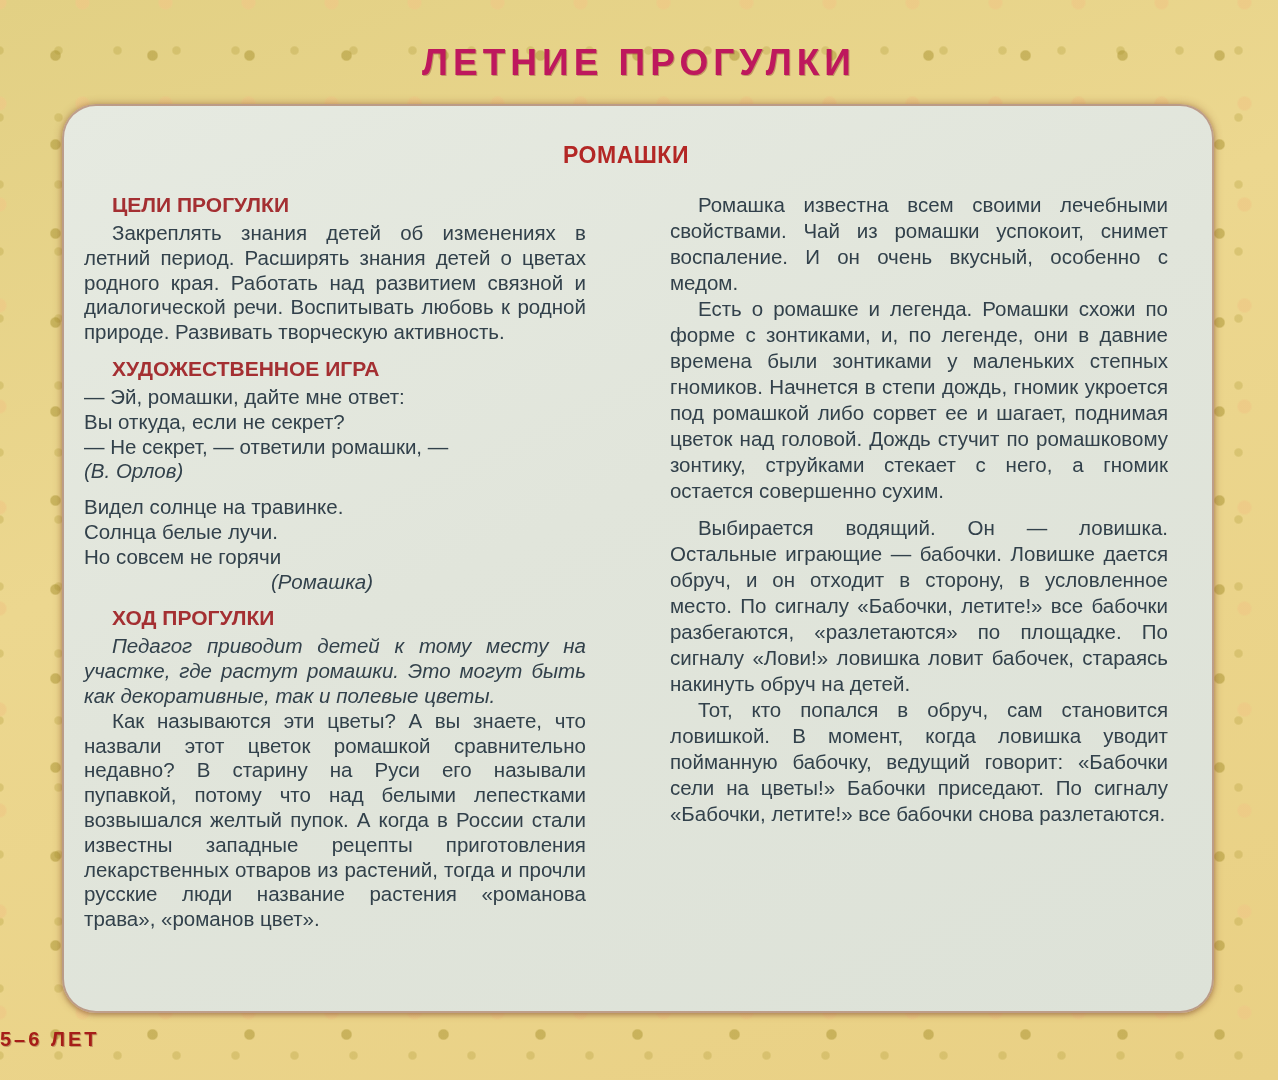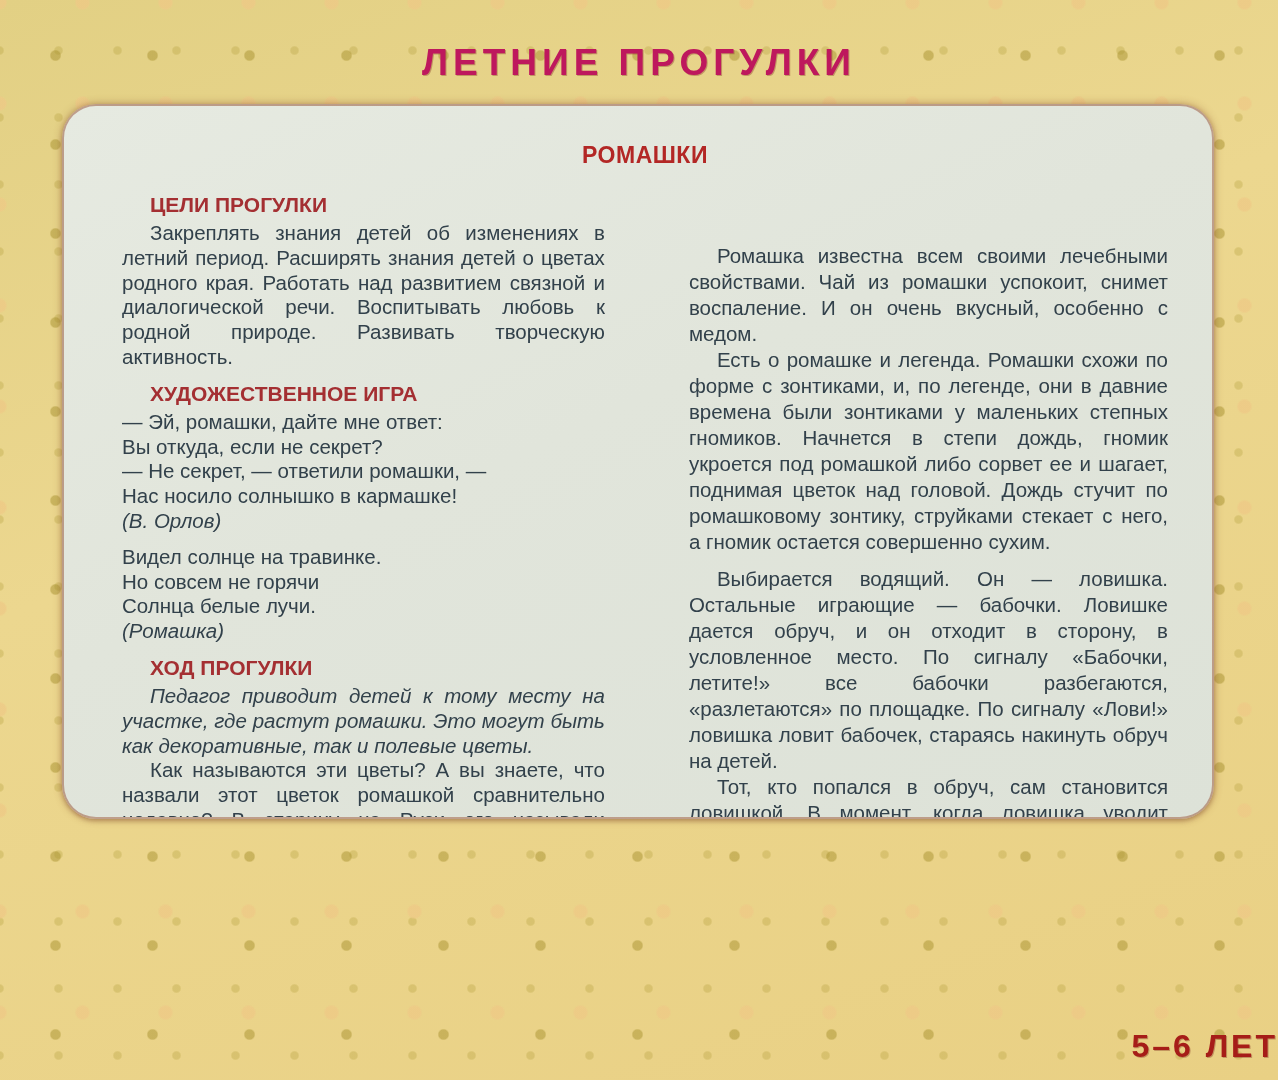--- a/index.html
+++ b/index.html
@@ -16,55 +16,55 @@
     background-size:97px 89px, 83px 101px, 59px 67px, 100% 100%;
     background-position:7px 11px, 41px 53px, 29px 17px, 0 0;
   }
   .page-title {
     position:absolute; top:42px; left:0; width:100%;
     text-align:center; font-weight:bold; font-size:37px;
     letter-spacing:5px; color:#be185d;
     text-shadow:1px 1px 0 rgba(122,38,26,0.35);
   }
   .card {
-    position:absolute; left:62px; top:104px; width:1152px; height:715px;
+    position:absolute; left:62px; top:104px; width:1152px; height:909px;
     background:linear-gradient(155deg,#e6eae1 0%, #e1e5db 45%, #dde2d8 100%);
     border-radius:34px;
     border:2px solid rgba(151,84,54,0.50);
     box-shadow:0 0 8px rgba(132,72,40,0.45), 0 2px 4px rgba(120,70,40,0.35);
-    padding:36px 44px 0 58px;
+    padding:36px 44px 0 20px;
     overflow:hidden;
   }
   .card-title {
     text-align:center; font-weight:bold; font-size:23px;
     color:#b32725; letter-spacing:0.5px; margin-bottom:23px;
   }
-  .columns { display:flex; gap:38px;align-items:center; }
+  .columns { display:flex; gap:38px; }
   .col {
     color:#32414b; font-size:20.5px; line-height:24.8px;
     text-align:justify; hyphens:auto;
   }
   .col-left  { width:517px; }
   .col-right { width:513px; line-height:26px;margin-left:46px; }
   .sec-heading {
     color:#a42f32; font-size:21px; font-weight:bold;
     text-align:left; padding-left:28px; line-height:26px;
     margin-bottom:3px;
   }
   .mt { margin-top:11px; }
   .para { text-indent:28px; }
   .poem { text-align:left; }
   .poem-line { text-indent:0; }
   .attribution { font-style:italic; text-align:left; }
   .attr-author { }
-  .attr-answer { }
+  .attr-answer { margin-left:187px; }
   .italic { font-style:italic; }
   .age-label {
     position:absolute; top:1028px; left:0; width:100%;
-    text-align:right; font-weight:bold; font-size:32px;
+    text-align:left; font-weight:bold; font-size:20px;
     letter-spacing:3px; color:#a61d18;
     text-shadow:1px 1px 0 rgba(122,38,26,0.35);
   }
 </style>
 </head>
 <body>
 
 <div class="page-title">ЛЕТНИЕ ПРОГУЛКИ</div>
 
 <div class="card">
@@ -78,30 +78,29 @@
         <div class="sec-heading">ЦЕЛИ ПРОГУЛКИ</div>
         <div class="para">Закреплять знания детей об изменениях в летний период. Расширять знания детей о цветах родного края. Работать над развитием связной и диалогической речи. Воспитывать любовь к родной природе. Развивать творческую активность.</div>
       </div>
 
       <div class="mt">
         <div class="sec-heading">ХУДОЖЕСТВЕННОЕ ИГРА</div>
         <div class="poem">
           <div class="poem-line">— Эй, ромашки, дайте мне ответ:</div>
           <div class="poem-line">Вы откуда, если не секрет?</div>
           <div class="poem-line">— Не секрет, — ответили ромашки, —</div>
-          <div class="poem-line">Нас носило солнышко в кармашке!</div>
           <div class="attribution attr-author">(В. Орлов)</div>
         </div>
       </div>
 
       <div class="mt">
         <div class="poem">
           <div class="poem-line">Видел солнце на травинке.</div>
+          <div class="poem-line">Солнца белые лучи.</div>
           <div class="poem-line">Но совсем не горячи</div>
-          <div class="poem-line">Солнца белые лучи.</div>
           <div class="attribution attr-answer">(Ромашка)</div>
         </div>
       </div>
 
       <div class="mt">
         <div class="sec-heading">ХОД ПРОГУЛКИ</div>
         <div class="para italic">Педагог приводит детей к тому месту на участке, где растут ромашки. Это могут быть как декоративные, так и полевые цветы.</div>
         <div class="para">Как называются эти цветы? А вы знаете, что назвали этот цветок ромашкой сравнительно недавно? В старину на Руси его называли пупавкой, потому что над белыми лепестками возвышался желтый пупок. А когда в России стали известны западные рецепты приготовления лекарственных отваров из растений, тогда и прочли русские люди название растения «романова трава», «романов цвет».</div>
       </div>
 

